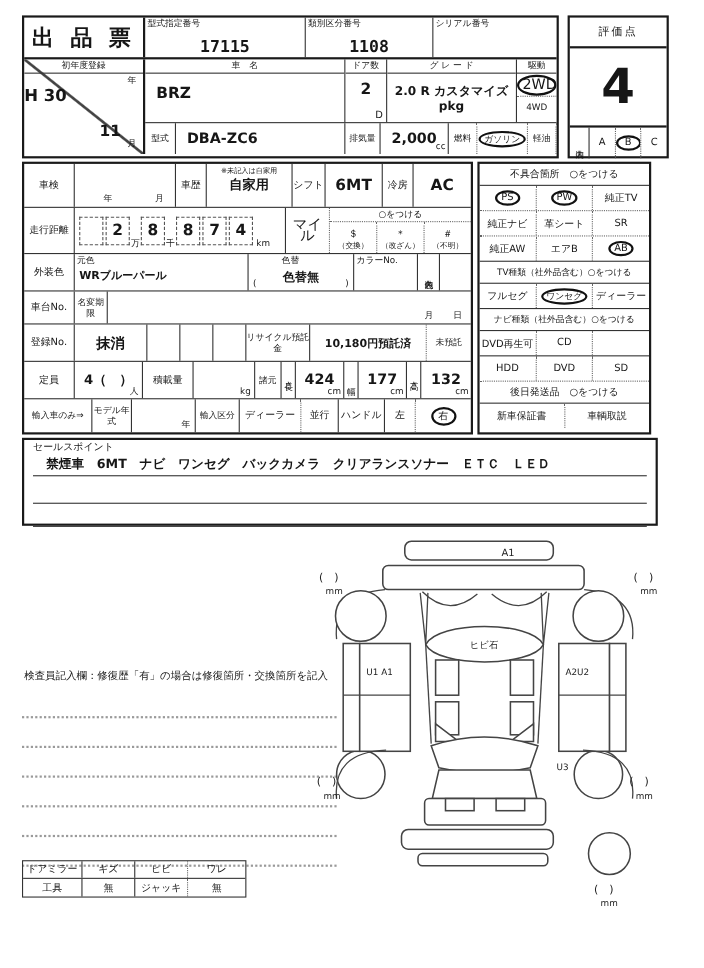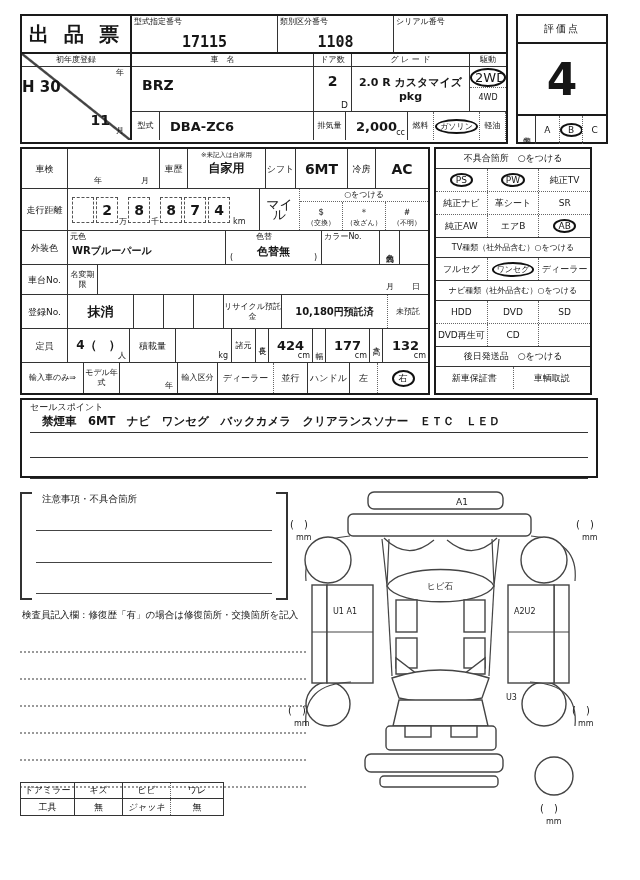--- a/index.html
+++ b/index.html
@@ -298,55 +298,47 @@
       </div>
       <div class="cen hline" style="height:19px;font-size:8px;">TV種類（社外品含む）○をつける</div>
       <div class="r hline" style="height:23px;">
         <div class="c cen dot" style="flex:1;">フルセグ</div>
         <div class="c cen dot" style="flex:1;">
             <span class="maru" style="font-size:8px;">ワンセグ</span>
           </div>
         <div class="c cen last" style="flex:1;">ディーラー</div>
       </div>
       <div class="cen hline" style="height:19px;font-size:8px;">ナビ種類（社外品含む）○をつける</div>
+      <div class="r hline" style="height:23px;">
+        <div class="c cen dot" style="flex:1;">DVD再生可</div>
+        <div class="c cen dot" style="flex:1;">CD</div>
+        <div class="c cen last" style="flex:1;"></div>
+      </div>
       <div class="r bbd" style="height:23px;">
         <div class="c cen dot" style="flex:1;">HDD</div>
         <div class="c cen dot" style="flex:1;">DVD</div>
         <div class="c cen last" style="flex:1;">SD</div>
-      </div>
-      <div class="r hline" style="height:23px;">
-        <div class="c cen dot" style="flex:1;">DVD再生可</div>
-        <div class="c cen dot" style="flex:1;">CD</div>
-        <div class="c cen last" style="flex:1;"></div>
       </div>
       <div class="cen hline" style="height:19px;">後日発送品　○をつける</div>
       <div class="r" style="height:22px;">
         <div class="c cen dot" style="flex:1;">新車保証書</div>
         <div class="c cen last" style="flex:1;">車輌取説</div>
       </div>
     </div>
   </div>
 
   <div class="box" style="width:578px;height:80px;margin-top:3px;padding:2px 8px;">
     <div class="lab" style="font-size:9px;">セールスポイント</div>
     <div class="val" style="font-size:11.5px;border-bottom:1.5px solid #333;padding:2px 0 3px 12px;">禁煙車　6MT　ナビ　ワンセグ　バックカメラ　クリアランスソナー　ＥＴＣ　ＬＥＤ</div>
     <div style="height:24px;border-bottom:1.5px solid #333;"></div>
     <div style="height:20px;border-bottom:1.5px solid #333;"></div>
   </div>
 
   <div style="position:relative;height:392px;margin-top:8px;">
 
-    <div style="position:absolute;left:0;top:6px;width:268px;height:108px;">
-      <div style="position:absolute;left:0;top:0;bottom:0;width:10px;border:2px solid #333;border-right:none;"></div>
-      <div style="position:absolute;right:0;top:0;bottom:0;width:10px;border:2px solid #333;border-left:none;"></div>
-      <div class="lab" style="position:absolute;left:22px;top:2px;font-size:9.5px;">注意事項・不具合箇所</div>
-      <div style="position:absolute;left:16px;right:16px;top:38px;border-bottom:1.5px solid #444;"></div>
-      <div style="position:absolute;left:16px;right:16px;top:70px;border-bottom:1.5px solid #444;"></div>
-      <div style="position:absolute;left:16px;right:16px;top:101px;border-bottom:1.5px solid #444;"></div>
-    </div>
 
     <div class="lab" style="position:absolute;left:2px;top:124px;font-size:9.5px;">検査員記入欄：修復歴「有」の場合は修復箇所・交換箇所を記入</div>
     <div style="position:absolute;left:0;top:140px;width:286px;">
       <div class="dashline"></div>
       <div class="dashline"></div>
       <div class="dashline"></div>
       <div class="dashline"></div>
       <div class="dashline"></div>
       <div class="dashline"></div>
     </div>
@@ -354,21 +346,21 @@
     <div style="position:absolute;left:0;top:296px;width:202px;border:1.5px solid #333;font-size:9px;">
       <div class="r" style="height:16px;border-bottom:1px solid #333;">
         <div class="c cen" style="width:54px;">ドアミラー</div>
         <div class="c cen" style="width:48px;">キズ</div>
         <div class="c cen dot" style="width:48px;">ヒビ</div>
         <div class="c cen last" style="flex:1;">ワレ</div>
       </div>
       <div class="r" style="height:16px;">
         <div class="c cen" style="width:54px;">工具</div>
         <div class="c cen" style="width:48px;">無</div>
-        <div class="c cen dot" style="width:48px;font-style:italic;">ジャッキ</div>
+        <div class="c cen dot" style="width:48px;">ジャッキ</div>
         <div class="c cen last" style="flex:1;">無</div>
       </div>
     </div>
 
     <svg style="position:absolute;left:268px;top:0;" width="332" height="380" viewBox="0 0 332 380">
 
       <rect class="shape" x="80" y="6" width="135" height="17" rx="6"></rect>
       <text x="168" y="19" font-size="9">A1</text>
 
       <rect class="shape" x="60" y="28" width="183" height="22" rx="5"></rect>

